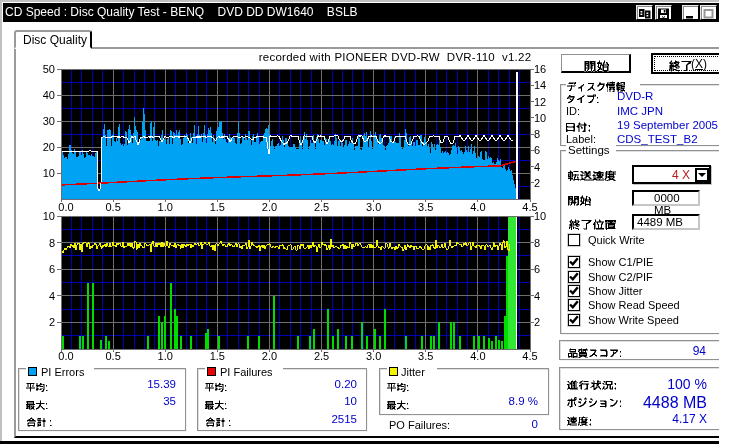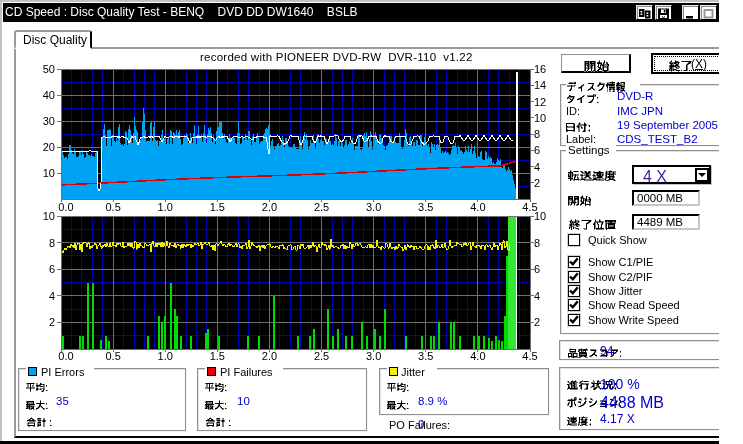--- a/index.html
+++ b/index.html
@@ -4,21 +4,21 @@
 html,body{overflow:hidden}
 body{font-family:"Liberation Sans",sans-serif;background:#fff}
 #win{position:relative;width:719px;height:444px;background:#fff;overflow:hidden}
 .a{position:absolute}
 .blue{color:#0000cc}
 .lbl.blue{color:#0000cc}
 .fld{position:absolute;background:#fff;border:2px solid;border-color:#000 #c6c6c6 #c6c6c6 #000;font-size:11.5px;color:#000}
 .gb{position:absolute;border:1px solid #909090;box-shadow:1px 1px 0 #e0e0e0 inset, 1px 1px 0 #f4f4f4}
 .cb{position:absolute;width:12px;height:12px;background:#fff;border:1px solid #000;box-shadow:0 0 0 1px #d0d0d0}
 .lbl{position:absolute;font-size:11px;color:#000;white-space:nowrap}
-.vlbl{position:absolute;font-size:11.5px;color:#0000cc;white-space:nowrap;}
+.vlbl{position:absolute;font-size:11.5px;color:#0000cc;white-space:nowrap;text-align:right}
 </style></head><body>
 <div id="win">
     <div class="a" style="left:0;top:0;width:743px;height:2px;background:#c0c0c0"></div>
     <div class="a" style="left:0;top:0;width:2px;height:444px;background:#c0c0c0"></div>
     <div class="a" style="left:741px;top:0;width:2px;height:444px;background:#000"></div>
     <div class="a" style="left:0;top:441px;width:743px;height:3px;background:#000"></div>
     <div class="a" style="left:3px;top:3px;width:737px;height:19px;background:#000"></div>
     <div class="a" style="left:5px;top:3px;height:19px;line-height:19px;color:#fff;font-size:12px;white-space:pre">CD Speed : Disc Quality Test - BENQ    DVD DD DW1640    BSLB</div>
     <div class="a" style="left:636px;top:5px;width:17px;height:15px;background:#fff;border:1px solid;border-color:#e8e8e8 #000 #000 #e8e8e8;box-shadow:1px 1px 0 #888 inset"><svg width="15" height="13" viewBox="0 0 15 13">
         <rect x="2" y="2" width="5.5" height="8" fill="#000"></rect>
@@ -40,21 +40,21 @@
       </svg></div>
     <div class="a" style="left:700px;top:5px;width:17px;height:15px;background:#fff;border:1px solid;border-color:#e8e8e8 #000 #000 #e8e8e8;box-shadow:1px 1px 0 #888 inset"><svg width="15" height="13" viewBox="0 0 15 13">
         <rect x="3.5" y="3" width="8" height="7.5" fill="none" stroke="#979797" stroke-width="2"></rect>
       </svg></div>
     <div class="a" style="left:720px;top:5px;width:17px;height:15px;background:#fff;border:1px solid;border-color:#e8e8e8 #000 #000 #e8e8e8;box-shadow:1px 1px 0 #888 inset"><svg width="15" height="13" viewBox="0 0 15 13">
         <path d="M4 3 L11 10 M11 3 L4 10" stroke="#000" stroke-width="2.2"></path>
       </svg></div>
     <div class="a" style="left:14px;top:47px;width:715px;height:391px;border:2px solid;border-color:#9a9a9a #000 #000 #9a9a9a"></div>
     <div class="a" style="left:14px;top:30px;width:78px;height:19px;background:#fff;border:2px solid;border-color:#9a9a9a #000 #fff #9a9a9a;border-radius:3px 3px 0 0"></div>
     <div class="a" style="left:23px;top:33px;font-size:12px;color:#000">Disc Quality</div>
-    <div class="a" style="left:200px;top:51px;width:390px;text-align:left;font-size:11.5px;letter-spacing:0.25px;color:#000;white-space:pre">recorded with PIONEER DVD-RW  DVR-110  v1.22</div>
+    <div class="a" style="left:200px;top:51px;width:390px;text-align:center;font-size:11.5px;letter-spacing:0.25px;color:#000;white-space:pre">recorded with PIONEER DVD-RW  DVR-110  v1.22</div>
     <div class="a" style="left:561px;top:54px;width:70px;height:19px;background:#fff;border:1px solid #909090;border-right:2px solid #000;border-bottom:2px solid #000"></div>
     <div style="position:absolute;left:584px;top:58px;width:25px;height:12px"><svg width="25" height="12" viewBox="0 0 25 12">
         <path d="M1 1h4v1h-4zM6 1h5v1h-5zM15 1h1v1h-1zM20 1h1v1h-1zM1 2h1v1h-1zM4 2h1v1h-1zM6 2h2v1h-2zM10 2h1v1h-1zM14 2h2v1h-2zM20 2h1v1h-1zM22 2h1v1h-1zM1 3h4v1h-4zM6 3h5v1h-5zM13 3h5v1h-5zM19 3h1v1h-1zM23 3h1v1h-1zM1 4h1v1h-1zM4 4h1v1h-1zM7 4h1v1h-1zM10 4h1v1h-1zM14 4h1v1h-1zM17 4h1v1h-1zM19 4h1v1h-1zM23 4h2v1h-2zM1 5h1v1h-1zM3 5h2v1h-2zM7 5h2v1h-2zM10 5h1v1h-1zM14 5h1v1h-1zM16 5h1v1h-1zM18 5h2v1h-2zM24 5h1v1h-1zM1 6h1v1h-1zM4 6h1v1h-1zM7 6h1v1h-1zM10 6h1v1h-1zM14 6h1v1h-1zM16 6h1v1h-1zM19 6h1v1h-1zM23 6h1v1h-1zM1 7h1v1h-1zM4 7h1v1h-1zM7 7h1v1h-1zM10 7h1v1h-1zM14 7h3v1h-3zM19 7h1v1h-1zM23 7h1v1h-1zM1 8h1v1h-1zM4 8h1v1h-1zM7 8h1v1h-1zM10 8h1v1h-1zM15 8h2v1h-2zM19 8h1v1h-1zM23 8h1v1h-1zM1 9h1v1h-1zM4 9h1v1h-1zM7 9h1v1h-1zM10 9h1v1h-1zM14 9h2v1h-2zM17 9h1v1h-1zM19 9h1v1h-1zM23 9h1v1h-1zM1 10h1v1h-1zM3 10h1v1h-1zM7 10h1v1h-1zM9 10h2v1h-2zM13 10h2v1h-2zM19 10h5v1h-5z" fill="#000"></path>
         <path d="M15 0h1v1h-1zM20 0h1v1h-1zM0 1h1v1h-1zM5 1h1v1h-1zM11 1h1v1h-1zM0 2h1v1h-1zM2 2h2v1h-2zM5 2h1v1h-1zM8 2h2v1h-2zM11 2h1v1h-1zM13 2h1v1h-1zM16 2h2v1h-2zM19 2h1v1h-1zM23 2h1v1h-1zM0 3h1v1h-1zM5 3h1v1h-1zM11 3h1v1h-1zM20 3h1v1h-1zM22 3h1v1h-1zM0 4h1v1h-1zM2 4h2v1h-2zM5 4h2v1h-2zM8 4h2v1h-2zM11 4h1v1h-1zM16 4h1v1h-1zM18 4h1v1h-1zM20 4h3v1h-3zM0 5h1v1h-1zM2 5h1v1h-1zM5 5h2v1h-2zM9 5h1v1h-1zM11 5h1v1h-1zM17 5h1v1h-1zM20 5h4v1h-4zM0 6h1v1h-1zM3 6h1v1h-1zM5 6h2v1h-2zM8 6h1v1h-1zM11 6h1v1h-1zM13 6h1v1h-1zM18 6h1v1h-1zM20 6h3v1h-3zM24 6h1v1h-1zM0 7h1v1h-1zM2 7h2v1h-2zM5 7h2v1h-2zM8 7h1v1h-1zM11 7h1v1h-1zM18 7h1v1h-1zM20 7h3v1h-3zM24 7h1v1h-1zM0 8h1v1h-1zM2 8h2v1h-2zM5 8h2v1h-2zM8 8h1v1h-1zM11 8h1v1h-1zM17 8h2v1h-2zM24 8h1v1h-1zM0 9h1v1h-1zM3 9h1v1h-1zM11 9h1v1h-1zM16 9h1v1h-1zM18 9h1v1h-1zM24 9h1v1h-1zM0 10h1v1h-1zM11 10h1v1h-1zM18 10h1v1h-1zM24 10h1v1h-1zM0 11h2v1h-2zM3 11h1v1h-1zM7 11h1v1h-1zM9 11h2v1h-2zM13 11h1v1h-1zM18 11h2v1h-2zM23 11h2v1h-2z" fill="#7a7a7a"></path>
       </svg></div>
     <div class="a" style="left:651px;top:53px;width:72px;height:21px;background:#fff;border:2px solid #000"></div>
     <div class="a" style="left:654px;top:56px;width:66px;height:15px;border:1px dotted #000"></div>
     <div style="position:absolute;left:668px;top:58px;width:24px;height:12px"><svg width="24" height="12" viewBox="0 0 24 12">
         <path d="M3 1h1v1h-1zM7 1h2v1h-2zM14 1h9v1h-9zM2 2h1v1h-1zM6 2h5v1h-5zM21 2h2v1h-2zM2 3h3v1h-3zM6 3h2v1h-2zM10 3h1v1h-1zM20 3h2v1h-2zM3 4h1v1h-1zM8 4h2v1h-2zM19 4h1v1h-1zM2 5h4v1h-4zM7 5h3v1h-3zM18 5h1v1h-1zM2 6h6v1h-6zM10 6h1v1h-1zM18 6h1v1h-1zM2 7h2v1h-2zM8 7h1v1h-1zM18 7h1v1h-1zM2 8h2v1h-2zM18 8h1v1h-1zM1 9h1v1h-1zM3 9h1v1h-1zM5 9h3v1h-3zM18 9h1v1h-1zM1 10h1v1h-1zM3 10h1v1h-1zM8 10h3v1h-3zM16 10h3v1h-3z" fill="#000"></path>
         <path d="M3 0h1v1h-1zM7 0h1v1h-1zM2 1h1v1h-1zM9 1h2v1h-2zM13 1h1v1h-1zM23 1h1v1h-1zM1 2h1v1h-1zM3 2h3v1h-3zM11 2h1v1h-1zM20 2h1v1h-1zM1 3h1v1h-1zM5 3h1v1h-1zM8 3h2v1h-2zM19 3h1v1h-1zM22 3h1v1h-1zM2 4h1v1h-1zM4 4h2v1h-2zM7 4h1v1h-1zM10 4h1v1h-1zM18 4h1v1h-1zM20 4h1v1h-1zM1 5h1v1h-1zM6 5h1v1h-1zM10 5h1v1h-1zM19 5h1v1h-1zM1 6h1v1h-1zM8 6h2v1h-2zM11 6h1v1h-1zM19 6h1v1h-1zM1 7h1v1h-1zM4 7h2v1h-2zM7 7h1v1h-1zM9 7h3v1h-3zM19 7h1v1h-1zM1 8h1v1h-1zM4 8h2v1h-2zM8 8h3v1h-3zM19 8h1v1h-1zM2 9h1v1h-1zM4 9h1v1h-1zM8 9h1v1h-1zM19 9h1v1h-1zM2 10h1v1h-1zM4 10h1v1h-1zM7 10h1v1h-1zM15 10h1v1h-1zM19 10h1v1h-1zM3 11h1v1h-1zM10 11h1v1h-1z" fill="#7a7a7a"></path>
@@ -81,37 +81,37 @@
     <div class="lbl blue" style="left:617px;top:118.5px;font-size:11.5px">19 September 2005</div>
     <div class="lbl blue" style="left:617px;top:133px;font-size:11.5px">CDS_TEST_B2</div>
     <div class="gb" style="left:560px;top:150px;width:162px;height:184px"></div>
     <div class="a" style="left:566px;top:144px;width:50px;height:12px;background:#fff"></div>
     <div class="lbl" style="left:568px;top:144px;font-size:11.5px">Settings</div>
     <div style="position:absolute;left:568px;top:167px;width:48px;height:11px"><svg width="48" height="11" viewBox="0 0 48 11">
         <path d="M2 1h1v1h-1zM6 1h4v1h-4zM13 1h1v1h-1zM17 1h1v1h-1zM21 1h1v1h-1zM31 1h1v1h-1zM38 1h1v1h-1zM41 1h3v1h-3zM0 2h5v1h-5zM14 2h1v1h-1zM17 2h2v1h-2zM20 2h2v1h-2zM26 2h9v1h-9zM38 2h1v1h-1zM41 2h1v1h-1zM45 2h1v1h-1zM2 3h1v1h-1zM4 3h1v1h-1zM18 3h3v1h-3zM29 3h4v1h-4zM38 3h1v1h-1zM41 3h1v1h-1zM45 3h1v1h-1zM0 4h1v1h-1zM2 4h1v1h-1zM4 4h1v1h-1zM7 4h1v1h-1zM18 4h2v1h-2zM29 4h1v1h-1zM31 4h2v1h-2zM34 4h1v1h-1zM38 4h1v1h-1zM40 4h6v1h-6zM0 5h1v1h-1zM2 5h1v1h-1zM4 5h1v1h-1zM7 5h1v1h-1zM13 5h2v1h-2zM18 5h3v1h-3zM25 5h2v1h-2zM29 5h4v1h-4zM34 5h1v1h-1zM38 5h1v1h-1zM41 5h1v1h-1zM45 5h1v1h-1zM0 6h3v1h-3zM4 6h1v1h-1zM7 6h1v1h-1zM18 6h3v1h-3zM30 6h4v1h-4zM38 6h1v1h-1zM40 6h6v1h-6zM2 7h1v1h-1zM6 7h1v1h-1zM9 7h1v1h-1zM17 7h1v1h-1zM21 7h1v1h-1zM29 7h5v1h-5zM38 7h1v1h-1zM40 7h2v1h-2zM45 7h1v1h-1zM0 8h5v1h-5zM6 8h1v1h-1zM14 8h1v1h-1zM22 8h1v1h-1zM26 8h2v1h-2zM37 8h1v1h-1zM41 8h2v1h-2zM44 8h1v1h-1zM2 9h1v1h-1zM6 9h5v1h-5zM13 9h4v1h-4zM25 9h4v1h-4zM31 9h1v1h-1zM37 9h1v1h-1zM41 9h5v1h-5zM2 10h1v1h-1zM39 10h1v1h-1zM46 10h1v1h-1z" fill="#000"></path>
         <path d="M2 0h1v1h-1zM42 0h1v1h-1zM3 1h1v1h-1zM5 1h1v1h-1zM10 1h1v1h-1zM12 1h1v1h-1zM14 1h1v1h-1zM16 1h1v1h-1zM18 1h1v1h-1zM20 1h1v1h-1zM22 1h1v1h-1zM25 1h2v1h-2zM30 1h1v1h-1zM32 1h1v1h-1zM39 1h2v1h-2zM44 1h4v1h-4zM13 2h1v1h-1zM15 2h2v1h-2zM19 2h1v1h-1zM22 2h1v1h-1zM25 2h1v1h-1zM35 2h1v1h-1zM37 2h1v1h-1zM39 2h2v1h-2zM42 2h3v1h-3zM46 2h2v1h-2zM0 3h2v1h-2zM3 3h1v1h-1zM14 3h4v1h-4zM21 3h2v1h-2zM26 3h3v1h-3zM33 3h3v1h-3zM37 3h1v1h-1zM39 3h2v1h-2zM42 3h3v1h-3zM46 3h2v1h-2zM1 4h1v1h-1zM3 4h1v1h-1zM5 4h2v1h-2zM8 4h3v1h-3zM12 4h3v1h-3zM16 4h2v1h-2zM20 4h3v1h-3zM25 4h2v1h-2zM28 4h1v1h-1zM30 4h1v1h-1zM33 4h1v1h-1zM35 4h1v1h-1zM37 4h1v1h-1zM39 4h1v1h-1zM46 4h2v1h-2zM1 5h1v1h-1zM3 5h1v1h-1zM5 5h2v1h-2zM8 5h3v1h-3zM12 5h1v1h-1zM15 5h3v1h-3zM21 5h2v1h-2zM24 5h1v1h-1zM27 5h2v1h-2zM33 5h1v1h-1zM35 5h1v1h-1zM37 5h1v1h-1zM42 5h3v1h-3zM3 6h1v1h-1zM6 6h1v1h-1zM9 6h1v1h-1zM13 6h2v1h-2zM17 6h1v1h-1zM21 6h1v1h-1zM25 6h3v1h-3zM29 6h1v1h-1zM34 6h1v1h-1zM37 6h1v1h-1zM39 6h1v1h-1zM46 6h1v1h-1zM0 7h2v1h-2zM3 7h2v1h-2zM7 7h1v1h-1zM10 7h1v1h-1zM13 7h2v1h-2zM16 7h1v1h-1zM18 7h1v1h-1zM20 7h1v1h-1zM22 7h1v1h-1zM25 7h4v1h-4zM34 7h1v1h-1zM37 7h1v1h-1zM39 7h1v1h-1zM42 7h3v1h-3zM46 7h1v1h-1zM9 8h2v1h-2zM13 8h1v1h-1zM15 8h3v1h-3zM21 8h1v1h-1zM23 8h1v1h-1zM25 8h1v1h-1zM28 8h5v1h-5zM34 8h2v1h-2zM38 8h1v1h-1zM43 8h1v1h-1zM45 8h1v1h-1zM3 9h3v1h-3zM11 9h2v1h-2zM17 9h8v1h-8zM29 9h2v1h-2zM32 9h5v1h-5zM40 9h1v1h-1zM46 9h1v1h-1zM5 10h2v1h-2zM10 10h1v1h-1zM12 10h1v1h-1zM16 10h10v1h-10zM28 10h8v1h-8zM37 10h2v1h-2zM40 10h2v1h-2zM45 10h1v1h-1zM47 10h1v1h-1z" fill="#7a7a7a"></path>
       </svg></div>
     <div class="a" style="left:632px;top:165px;width:79px;height:19px;background:#fff;border:2px solid #000;box-shadow:1px 1px 0 #c6c6c6"></div>
-    <div class="a" style="left:643px;top:168px;font-size:16px;color:#4c1d95">4 X</div>
+    <div class="a" style="left:672px;top:168px;font-size:12px;color:#b91c1c">4 X</div>
     <div class="a" style="left:695px;top:168px;width:14px;height:14px;background:#fff;border:2px solid #000"></div>
     <svg class="a" style="left:698px;top:173px" width="8" height="4" viewBox="0 0 8 4">
       <path d="M0 0h8L4 4z" fill="#000"></path>
     </svg>
     <div style="position:absolute;left:568px;top:192px;width:24px;height:11px"><svg width="24" height="11" viewBox="0 0 24 11">
         <path d="M0 1h5v1h-5zM6 1h5v1h-5zM14 1h1v1h-1zM18 1h1v1h-1zM0 2h2v1h-2zM4 2h1v1h-1zM6 2h1v1h-1zM9 2h2v1h-2zM13 2h2v1h-2zM18 2h1v1h-1zM21 2h1v1h-1zM0 3h5v1h-5zM6 3h5v1h-5zM13 3h1v1h-1zM15 3h1v1h-1zM18 3h1v1h-1zM21 3h1v1h-1zM0 4h2v1h-2zM3 4h2v1h-2zM6 4h2v1h-2zM9 4h2v1h-2zM13 4h1v1h-1zM15 4h1v1h-1zM17 4h2v1h-2zM21 4h2v1h-2zM0 5h1v1h-1zM4 5h1v1h-1zM6 5h1v1h-1zM10 5h1v1h-1zM13 5h1v1h-1zM15 5h1v1h-1zM17 5h2v1h-2zM22 5h1v1h-1zM0 6h1v1h-1zM4 6h1v1h-1zM6 6h1v1h-1zM10 6h1v1h-1zM13 6h1v1h-1zM15 6h1v1h-1zM17 6h1v1h-1zM21 6h1v1h-1zM0 7h1v1h-1zM3 7h5v1h-5zM10 7h1v1h-1zM14 7h2v1h-2zM17 7h1v1h-1zM21 7h1v1h-1zM0 8h1v1h-1zM3 8h1v1h-1zM6 8h1v1h-1zM10 8h1v1h-1zM13 8h3v1h-3zM17 8h1v1h-1zM0 9h1v1h-1zM3 9h1v1h-1zM6 9h1v1h-1zM9 9h2v1h-2zM12 9h2v1h-2zM17 9h5v1h-5zM17 10h1v1h-1z" fill="#000"></path>
         <path d="M14 0h1v1h-1zM13 1h1v1h-1zM19 1h1v1h-1zM2 2h2v1h-2zM7 2h2v1h-2zM12 2h1v1h-1zM15 2h1v1h-1zM20 2h1v1h-1zM12 3h1v1h-1zM14 3h1v1h-1zM16 3h2v1h-2zM22 3h1v1h-1zM2 4h1v1h-1zM8 4h1v1h-1zM16 4h1v1h-1zM19 4h2v1h-2zM1 5h3v1h-3zM5 5h1v1h-1zM7 5h1v1h-1zM9 5h1v1h-1zM12 5h1v1h-1zM16 5h1v1h-1zM19 5h3v1h-3zM1 6h1v1h-1zM3 6h1v1h-1zM5 6h1v1h-1zM7 6h1v1h-1zM9 6h1v1h-1zM12 6h1v1h-1zM14 6h1v1h-1zM18 6h3v1h-3zM22 6h1v1h-1zM1 7h2v1h-2zM8 7h2v1h-2zM13 7h1v1h-1zM22 7h1v1h-1zM1 8h1v1h-1zM4 8h2v1h-2zM7 8h1v1h-1zM9 8h1v1h-1zM16 8h1v1h-1zM21 8h2v1h-2zM1 9h2v1h-2zM8 9h1v1h-1zM22 9h1v1h-1zM0 10h1v1h-1zM2 10h1v1h-1zM6 10h1v1h-1zM8 10h2v1h-2zM12 10h1v1h-1zM21 10h2v1h-2z" fill="#7a7a7a"></path>
       </svg></div>
-    <div class="fld" style="left:632px;top:190px;width:68px;height:16px;line-height:12px;padding-left:3px">0000 MB</div>
+    <div class="fld" style="left:632px;top:190px;width:68px;height:16px;line-height:12px;padding-left:20px">0000 MB</div>
     <div style="position:absolute;left:568px;top:216px;width:48px;height:11px"><svg width="48" height="11" viewBox="0 0 48 11">
         <path d="M3 1h1v1h-1zM7 1h1v1h-1zM14 1h9v1h-9zM27 1h1v1h-1zM31 1h1v1h-1zM37 1h11v1h-11zM2 2h1v1h-1zM4 2h1v1h-1zM7 2h1v1h-1zM10 2h1v1h-1zM21 2h2v1h-2zM27 2h1v1h-1zM31 2h2v1h-2zM37 2h2v1h-2zM40 2h5v1h-5zM46 2h2v1h-2zM2 3h1v1h-1zM4 3h1v1h-1zM6 3h2v1h-2zM10 3h1v1h-1zM20 3h2v1h-2zM26 3h1v1h-1zM29 3h1v1h-1zM34 3h1v1h-1zM42 3h2v1h-2zM3 4h1v1h-1zM5 4h1v1h-1zM8 4h2v1h-2zM18 4h2v1h-2zM26 4h1v1h-1zM29 4h1v1h-1zM34 4h1v1h-1zM38 4h1v1h-1zM40 4h7v1h-7zM2 5h2v1h-2zM5 5h1v1h-1zM7 5h4v1h-4zM18 5h1v1h-1zM25 5h2v1h-2zM30 5h1v1h-1zM33 5h1v1h-1zM38 5h1v1h-1zM40 5h7v1h-7zM2 6h2v1h-2zM8 6h1v1h-1zM18 6h1v1h-1zM26 6h1v1h-1zM30 6h1v1h-1zM33 6h1v1h-1zM38 6h1v1h-1zM40 6h1v1h-1zM46 6h1v1h-1zM3 7h1v1h-1zM9 7h1v1h-1zM18 7h1v1h-1zM26 7h1v1h-1zM30 7h1v1h-1zM33 7h1v1h-1zM38 7h1v1h-1zM40 7h1v1h-1zM45 7h2v1h-2zM1 8h1v1h-1zM3 8h1v1h-1zM5 8h1v1h-1zM18 8h1v1h-1zM26 8h1v1h-1zM30 8h1v1h-1zM33 8h1v1h-1zM38 8h1v1h-1zM40 8h7v1h-7zM1 9h1v1h-1zM3 9h1v1h-1zM5 9h1v1h-1zM8 9h2v1h-2zM18 9h1v1h-1zM26 9h1v1h-1zM28 9h8v1h-8zM38 9h9v1h-9zM3 10h1v1h-1zM10 10h1v1h-1zM38 10h1v1h-1z" fill="#000"></path>
         <path d="M3 0h1v1h-1zM7 0h1v1h-1zM27 0h1v1h-1zM31 0h1v1h-1zM2 1h1v1h-1zM8 1h3v1h-3zM13 1h1v1h-1zM23 1h1v1h-1zM32 1h1v1h-1zM1 2h1v1h-1zM3 2h1v1h-1zM5 2h2v1h-2zM8 2h2v1h-2zM11 2h1v1h-1zM20 2h1v1h-1zM28 2h3v1h-3zM33 2h3v1h-3zM39 2h1v1h-1zM45 2h1v1h-1zM3 3h1v1h-1zM5 3h1v1h-1zM8 3h2v1h-2zM19 3h1v1h-1zM27 3h2v1h-2zM30 3h4v1h-4zM35 3h1v1h-1zM37 3h5v1h-5zM44 3h4v1h-4zM2 4h1v1h-1zM4 4h1v1h-1zM7 4h1v1h-1zM20 4h1v1h-1zM25 4h1v1h-1zM27 4h1v1h-1zM33 4h1v1h-1zM37 4h1v1h-1zM39 4h1v1h-1zM47 4h1v1h-1zM1 5h1v1h-1zM4 5h1v1h-1zM6 5h1v1h-1zM11 5h1v1h-1zM27 5h1v1h-1zM29 5h1v1h-1zM34 5h1v1h-1zM37 5h1v1h-1zM1 6h1v1h-1zM4 6h4v1h-4zM9 6h3v1h-3zM27 6h1v1h-1zM37 6h1v1h-1zM41 6h5v1h-5zM1 7h2v1h-2zM4 7h2v1h-2zM8 7h1v1h-1zM10 7h1v1h-1zM27 7h1v1h-1zM37 7h1v1h-1zM41 7h4v1h-4zM2 8h1v1h-1zM6 8h2v1h-2zM27 8h1v1h-1zM32 8h1v1h-1zM37 8h1v1h-1zM7 9h1v1h-1zM10 9h1v1h-1zM15 9h3v1h-3zM27 9h1v1h-1zM37 9h1v1h-1zM47 9h1v1h-1zM16 10h3v1h-3zM26 10h1v1h-1zM28 10h8v1h-8z" fill="#7a7a7a"></path>
       </svg></div>
     <div class="fld" style="left:632px;top:214px;width:68px;height:16px;line-height:12px;padding-left:3px">4489 MB</div>
     <div class="cb" style="left:568px;top:234px"></div>
-    <div class="lbl" style="left:588px;top:234px">Quick Show</div>
+    <div class="lbl" style="left:588px;top:234px">Quick Write</div>
     <div class="cb" style="left:568px;top:256px">
       <svg width="10" height="10" viewBox="0 0 10 10" style="display:block">
         <path d="M1 4.5 L3.8 7.3 L8.8 1.2" stroke="#000" stroke-width="2.4" fill="none"></path>
       </svg>
     </div>
     <div class="lbl" style="left:588px;top:256px">Show C1/PIE</div>
     <div class="cb" style="left:568px;top:270.5px">
       <svg width="10" height="10" viewBox="0 0 10 10" style="display:block">
         <path d="M1 4.5 L3.8 7.3 L8.8 1.2" stroke="#000" stroke-width="2.4" fill="none"></path>
       </svg>
@@ -158,46 +158,49 @@
     <div class="vlbl" style="left:600px;top:393.5px;width:107px;font-size:16px">4488 MB</div>
     <div class="vlbl" style="left:600px;top:411.5px;width:107px;font-size:12px">4.17 X</div>
     <div class="gb" style="left:18px;top:368px;width:168px;height:63px"></div>
     <div class="a" style="left:26px;top:366px;width:68px;height:11px;background:#fff"></div>
     <div class="a" style="left:28px;top:367px;width:9px;height:9px;background:#00a2f4;border:1px solid #000"></div>
     <div class="lbl" style="left:41px;top:365.5px">PI Errors</div>
     <div style="position:absolute;left:26px;top:378px;width:22px;height:10px"><svg width="22" height="10" viewBox="0 0 22 10">
         <path d="M1 1h7v1h-7zM14 1h1v1h-1zM4 2h1v1h-1zM14 2h2v1h-2zM17 2h1v1h-1zM4 3h1v1h-1zM10 3h4v1h-4zM20 3h1v1h-1zM4 4h1v1h-1zM11 4h1v1h-1zM14 4h3v1h-3zM4 5h1v1h-1zM4 6h1v1h-1zM11 6h1v1h-1zM4 7h1v1h-1zM10 7h2v1h-2zM14 7h1v1h-1zM17 7h1v1h-1zM4 8h1v1h-1zM17 8h1v1h-1zM20 8h1v1h-1zM16 9h1v1h-1z" fill="#000"></path>
         <path d="M0 1h1v1h-1zM8 1h1v1h-1zM10 1h2v1h-2zM15 1h1v1h-1zM1 2h2v1h-2zM7 2h1v1h-1zM10 2h2v1h-2zM13 2h1v1h-1zM16 2h1v1h-1zM18 2h1v1h-1zM1 3h2v1h-2zM6 3h2v1h-2zM14 3h1v1h-1zM17 3h2v1h-2zM1 4h2v1h-2zM6 4h2v1h-2zM10 4h1v1h-1zM12 4h2v1h-2zM17 4h2v1h-2zM20 4h1v1h-1zM0 5h4v1h-4zM5 5h4v1h-4zM10 5h2v1h-2zM17 5h2v1h-2zM0 6h4v1h-4zM5 6h4v1h-4zM10 6h1v1h-1zM12 6h1v1h-1zM14 6h5v1h-5zM12 7h2v1h-2zM15 7h1v1h-1zM18 7h1v1h-1zM10 8h2v1h-2zM16 8h1v1h-1zM21 8h1v1h-1zM4 9h1v1h-1zM15 9h1v1h-1zM17 9h1v1h-1z" fill="#7a7a7a"></path>
       </svg></div>
+    <div class="vlbl" style="left:56px;top:377.5px;width:120px">15.39</div>
     <div style="position:absolute;left:26px;top:395.5px;width:22px;height:10px"><svg width="22" height="10" viewBox="0 0 22 10">
         <path d="M1 1h7v1h-7zM14 1h1v1h-1zM1 2h1v1h-1zM7 2h1v1h-1zM14 2h1v1h-1zM1 3h1v1h-1zM7 3h1v1h-1zM10 3h8v1h-8zM20 3h1v1h-1zM0 4h9v1h-9zM14 4h1v1h-1zM1 5h1v1h-1zM3 5h1v1h-1zM13 5h2v1h-2zM1 6h3v1h-3zM5 6h1v1h-1zM7 6h1v1h-1zM13 6h1v1h-1zM15 6h1v1h-1zM1 7h1v1h-1zM3 7h1v1h-1zM6 7h2v1h-2zM12 7h1v1h-1zM16 7h1v1h-1zM0 8h2v1h-2zM3 8h1v1h-1zM5 8h3v1h-3zM10 8h2v1h-2zM17 8h1v1h-1zM20 8h1v1h-1z" fill="#000"></path>
         <path d="M14 0h1v1h-1zM0 1h1v1h-1zM0 2h1v1h-1zM2 2h5v1h-5zM2 3h5v1h-5zM18 3h1v1h-1zM13 4h1v1h-1zM20 4h1v1h-1zM0 5h1v1h-1zM2 5h1v1h-1zM4 5h4v1h-4zM0 6h1v1h-1zM4 6h1v1h-1zM6 6h1v1h-1zM8 6h1v1h-1zM12 6h1v1h-1zM14 6h1v1h-1zM0 7h1v1h-1zM2 7h1v1h-1zM4 7h2v1h-2zM11 7h1v1h-1zM13 7h1v1h-1zM15 7h1v1h-1zM2 8h1v1h-1zM4 8h1v1h-1zM12 8h1v1h-1zM16 8h1v1h-1zM18 8h1v1h-1zM21 8h1v1h-1zM3 9h3v1h-3zM7 9h2v1h-2zM10 9h1v1h-1zM17 9h2v1h-2z" fill="#7a7a7a"></path>
       </svg></div>
     <div class="vlbl" style="left:56px;top:395.0px;width:120px">35</div>
     <div style="position:absolute;left:26px;top:413px;width:26px;height:10px"><svg width="26" height="10" viewBox="0 0 26 10">
         <path d="M4 1h2v1h-2zM12 1h3v1h-3zM3 2h1v1h-1zM6 2h2v1h-2zM1 3h8v1h-8zM12 3h3v1h-3zM17 3h2v1h-2zM24 3h1v1h-1zM17 4h2v1h-2zM12 5h3v1h-3zM2 6h1v1h-1zM8 6h1v1h-1zM8 7h1v1h-1zM12 7h1v1h-1zM14 7h1v1h-1zM2 8h7v1h-7zM12 8h3v1h-3zM24 8h1v1h-1z" fill="#000"></path>
         <path d="M5 0h1v1h-1zM6 1h1v1h-1zM11 1h1v1h-1zM17 1h2v1h-2zM2 2h1v1h-1zM4 2h1v1h-1zM11 2h4v1h-4zM17 2h2v1h-2zM9 3h1v1h-1zM11 3h1v1h-1zM15 3h2v1h-2zM19 3h1v1h-1zM1 4h1v1h-1zM3 4h7v1h-7zM12 4h3v1h-3zM16 4h1v1h-1zM19 4h1v1h-1zM24 4h1v1h-1zM2 5h7v1h-7zM11 5h1v1h-1zM17 5h2v1h-2zM1 6h1v1h-1zM3 6h5v1h-5zM11 6h4v1h-4zM17 6h2v1h-2zM1 7h2v1h-2zM11 7h1v1h-1zM13 7h1v1h-1zM17 7h2v1h-2zM1 8h1v1h-1zM11 8h1v1h-1zM17 8h2v1h-2zM25 8h1v1h-1zM2 9h2v1h-2zM7 9h2v1h-2zM11 9h2v1h-2zM17 9h2v1h-2z" fill="#7a7a7a"></path>
       </svg></div>
     <div class="gb" style="left:197px;top:368px;width:170px;height:63px"></div>
     <div class="a" style="left:205px;top:366px;width:78px;height:11px;background:#fff"></div>
     <div class="a" style="left:207px;top:367px;width:9px;height:9px;background:#e80000;border:1px solid #000"></div>
     <div class="lbl" style="left:220px;top:365.5px">PI Failures</div>
     <div style="position:absolute;left:205px;top:378px;width:22px;height:10px"><svg width="22" height="10" viewBox="0 0 22 10">
         <path d="M1 1h7v1h-7zM14 1h1v1h-1zM4 2h1v1h-1zM14 2h2v1h-2zM17 2h1v1h-1zM4 3h1v1h-1zM10 3h4v1h-4zM20 3h1v1h-1zM4 4h1v1h-1zM11 4h1v1h-1zM14 4h3v1h-3zM4 5h1v1h-1zM4 6h1v1h-1zM11 6h1v1h-1zM4 7h1v1h-1zM10 7h2v1h-2zM14 7h1v1h-1zM17 7h1v1h-1zM4 8h1v1h-1zM17 8h1v1h-1zM20 8h1v1h-1zM16 9h1v1h-1z" fill="#000"></path>
         <path d="M0 1h1v1h-1zM8 1h1v1h-1zM10 1h2v1h-2zM15 1h1v1h-1zM1 2h2v1h-2zM7 2h1v1h-1zM10 2h2v1h-2zM13 2h1v1h-1zM16 2h1v1h-1zM18 2h1v1h-1zM1 3h2v1h-2zM6 3h2v1h-2zM14 3h1v1h-1zM17 3h2v1h-2zM1 4h2v1h-2zM6 4h2v1h-2zM10 4h1v1h-1zM12 4h2v1h-2zM17 4h2v1h-2zM20 4h1v1h-1zM0 5h4v1h-4zM5 5h4v1h-4zM10 5h2v1h-2zM17 5h2v1h-2zM0 6h4v1h-4zM5 6h4v1h-4zM10 6h1v1h-1zM12 6h1v1h-1zM14 6h5v1h-5zM12 7h2v1h-2zM15 7h1v1h-1zM18 7h1v1h-1zM10 8h2v1h-2zM16 8h1v1h-1zM21 8h1v1h-1zM4 9h1v1h-1zM15 9h1v1h-1zM17 9h1v1h-1z" fill="#7a7a7a"></path>
       </svg></div>
+    <div class="vlbl" style="left:237px;top:377.5px;width:120px">0.20</div>
     <div style="position:absolute;left:205px;top:395.5px;width:22px;height:10px"><svg width="22" height="10" viewBox="0 0 22 10">
         <path d="M1 1h7v1h-7zM14 1h1v1h-1zM1 2h1v1h-1zM7 2h1v1h-1zM14 2h1v1h-1zM1 3h1v1h-1zM7 3h1v1h-1zM10 3h8v1h-8zM20 3h1v1h-1zM0 4h9v1h-9zM14 4h1v1h-1zM1 5h1v1h-1zM3 5h1v1h-1zM13 5h2v1h-2zM1 6h3v1h-3zM5 6h1v1h-1zM7 6h1v1h-1zM13 6h1v1h-1zM15 6h1v1h-1zM1 7h1v1h-1zM3 7h1v1h-1zM6 7h2v1h-2zM12 7h1v1h-1zM16 7h1v1h-1zM0 8h2v1h-2zM3 8h1v1h-1zM5 8h3v1h-3zM10 8h2v1h-2zM17 8h1v1h-1zM20 8h1v1h-1z" fill="#000"></path>
         <path d="M14 0h1v1h-1zM0 1h1v1h-1zM0 2h1v1h-1zM2 2h5v1h-5zM2 3h5v1h-5zM18 3h1v1h-1zM13 4h1v1h-1zM20 4h1v1h-1zM0 5h1v1h-1zM2 5h1v1h-1zM4 5h4v1h-4zM0 6h1v1h-1zM4 6h1v1h-1zM6 6h1v1h-1zM8 6h1v1h-1zM12 6h1v1h-1zM14 6h1v1h-1zM0 7h1v1h-1zM2 7h1v1h-1zM4 7h2v1h-2zM11 7h1v1h-1zM13 7h1v1h-1zM15 7h1v1h-1zM2 8h1v1h-1zM4 8h1v1h-1zM12 8h1v1h-1zM16 8h1v1h-1zM18 8h1v1h-1zM21 8h1v1h-1zM3 9h3v1h-3zM7 9h2v1h-2zM10 9h1v1h-1zM17 9h2v1h-2z" fill="#7a7a7a"></path>
       </svg></div>
     <div class="vlbl" style="left:237px;top:395.0px;width:120px">10</div>
     <div style="position:absolute;left:205px;top:413px;width:26px;height:10px"><svg width="26" height="10" viewBox="0 0 26 10">
         <path d="M4 1h2v1h-2zM12 1h3v1h-3zM3 2h1v1h-1zM6 2h2v1h-2zM1 3h8v1h-8zM12 3h3v1h-3zM17 3h2v1h-2zM24 3h1v1h-1zM17 4h2v1h-2zM12 5h3v1h-3zM2 6h1v1h-1zM8 6h1v1h-1zM8 7h1v1h-1zM12 7h1v1h-1zM14 7h1v1h-1zM2 8h7v1h-7zM12 8h3v1h-3zM24 8h1v1h-1z" fill="#000"></path>
         <path d="M5 0h1v1h-1zM6 1h1v1h-1zM11 1h1v1h-1zM17 1h2v1h-2zM2 2h1v1h-1zM4 2h1v1h-1zM11 2h4v1h-4zM17 2h2v1h-2zM9 3h1v1h-1zM11 3h1v1h-1zM15 3h2v1h-2zM19 3h1v1h-1zM1 4h1v1h-1zM3 4h7v1h-7zM12 4h3v1h-3zM16 4h1v1h-1zM19 4h1v1h-1zM24 4h1v1h-1zM2 5h7v1h-7zM11 5h1v1h-1zM17 5h2v1h-2zM1 6h1v1h-1zM3 6h5v1h-5zM11 6h4v1h-4zM17 6h2v1h-2zM1 7h2v1h-2zM11 7h1v1h-1zM13 7h1v1h-1zM17 7h2v1h-2zM1 8h1v1h-1zM11 8h1v1h-1zM17 8h2v1h-2zM25 8h1v1h-1zM2 9h2v1h-2zM7 9h2v1h-2zM11 9h2v1h-2zM17 9h2v1h-2z" fill="#7a7a7a"></path>
       </svg></div>
+    <div class="vlbl" style="left:237px;top:412.5px;width:120px">2515</div>
     <div class="gb" style="left:379px;top:368px;width:170px;height:47px"></div>
     <div class="a" style="left:387px;top:366px;width:50px;height:11px;background:#fff"></div>
     <div class="a" style="left:389px;top:367px;width:9px;height:9px;background:#f4f400;border:1px solid #000"></div>
     <div class="lbl" style="left:401px;top:365.5px">Jitter</div>
     <div style="position:absolute;left:387px;top:378px;width:22px;height:10px"><svg width="22" height="10" viewBox="0 0 22 10">
         <path d="M1 1h7v1h-7zM14 1h1v1h-1zM4 2h1v1h-1zM14 2h2v1h-2zM17 2h1v1h-1zM4 3h1v1h-1zM10 3h4v1h-4zM20 3h1v1h-1zM4 4h1v1h-1zM11 4h1v1h-1zM14 4h3v1h-3zM4 5h1v1h-1zM4 6h1v1h-1zM11 6h1v1h-1zM4 7h1v1h-1zM10 7h2v1h-2zM14 7h1v1h-1zM17 7h1v1h-1zM4 8h1v1h-1zM17 8h1v1h-1zM20 8h1v1h-1zM16 9h1v1h-1z" fill="#000"></path>
         <path d="M0 1h1v1h-1zM8 1h1v1h-1zM10 1h2v1h-2zM15 1h1v1h-1zM1 2h2v1h-2zM7 2h1v1h-1zM10 2h2v1h-2zM13 2h1v1h-1zM16 2h1v1h-1zM18 2h1v1h-1zM1 3h2v1h-2zM6 3h2v1h-2zM14 3h1v1h-1zM17 3h2v1h-2zM1 4h2v1h-2zM6 4h2v1h-2zM10 4h1v1h-1zM12 4h2v1h-2zM17 4h2v1h-2zM20 4h1v1h-1zM0 5h4v1h-4zM5 5h4v1h-4zM10 5h2v1h-2zM17 5h2v1h-2zM0 6h4v1h-4zM5 6h4v1h-4zM10 6h1v1h-1zM12 6h1v1h-1zM14 6h5v1h-5zM12 7h2v1h-2zM15 7h1v1h-1zM18 7h1v1h-1zM10 8h2v1h-2zM16 8h1v1h-1zM21 8h1v1h-1zM4 9h1v1h-1zM15 9h1v1h-1zM17 9h1v1h-1z" fill="#7a7a7a"></path>
       </svg></div>
     <div style="position:absolute;left:387px;top:395.5px;width:22px;height:10px"><svg width="22" height="10" viewBox="0 0 22 10">
         <path d="M1 1h7v1h-7zM14 1h1v1h-1zM1 2h1v1h-1zM7 2h1v1h-1zM14 2h1v1h-1zM1 3h1v1h-1zM7 3h1v1h-1zM10 3h8v1h-8zM20 3h1v1h-1zM0 4h9v1h-9zM14 4h1v1h-1zM1 5h1v1h-1zM3 5h1v1h-1zM13 5h2v1h-2zM1 6h3v1h-3zM5 6h1v1h-1zM7 6h1v1h-1zM13 6h1v1h-1zM15 6h1v1h-1zM1 7h1v1h-1zM3 7h1v1h-1zM6 7h2v1h-2zM12 7h1v1h-1zM16 7h1v1h-1zM0 8h2v1h-2zM3 8h1v1h-1zM5 8h3v1h-3zM10 8h2v1h-2zM17 8h1v1h-1zM20 8h1v1h-1z" fill="#000"></path>

